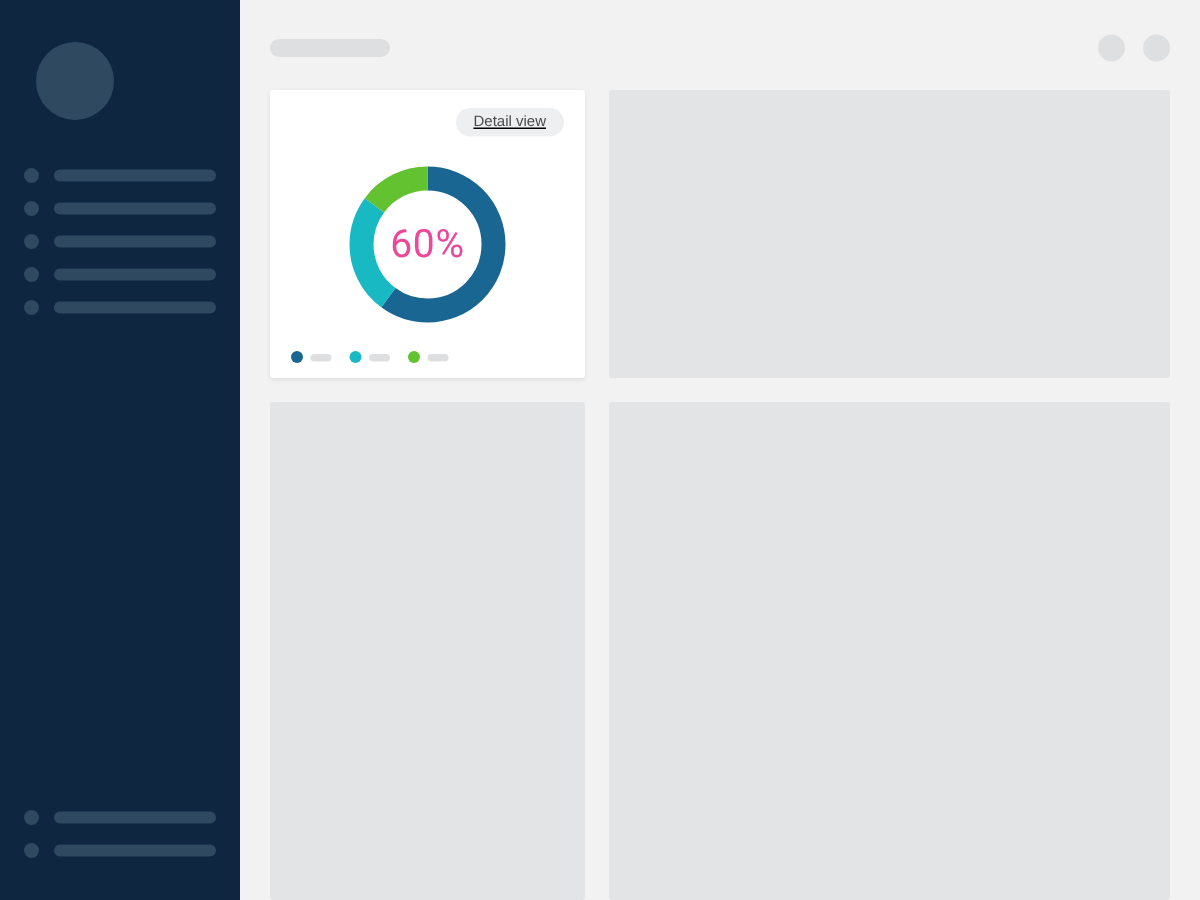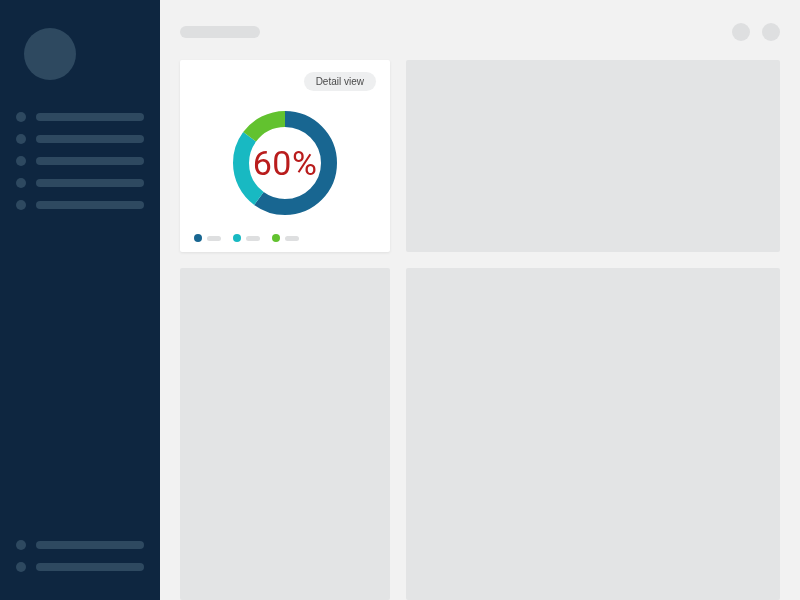--- a/index.html
+++ b/index.html
@@ -85,20 +85,21 @@
       border-radius: 50%;
       background: #dedfe0;
     }
     
     .grid {
       display: grid;
       grid-template-columns: 210px 1fr;
       grid-template-rows: 192px 1fr;
       gap: 16px;
       flex: 1;
+      text-decoration: underline;
     }
     
     .card-placeholder {
       background: #e3e4e5;
       border-radius: 2px;
     }
     
     .chart-card {
       background: #ffffff;
       border-radius: 2px;
@@ -130,23 +131,23 @@
       display: flex;
       align-items: center;
       justify-content: center;
       position: relative;
     }
     
     .donut-wrap svg { display: block; }
     
     .donut-center {
       position: absolute;
-      font-size: 34px;
+      font-size: 26px;
       font-weight: 400;
-      color: #b91c1c;
+      color: #ec4899;
       letter-spacing: 0.5px;
     }
     
     .legend {
       display: flex;
       gap: 12px;
       align-items: center;
       padding-top: 4px;
     }
     

